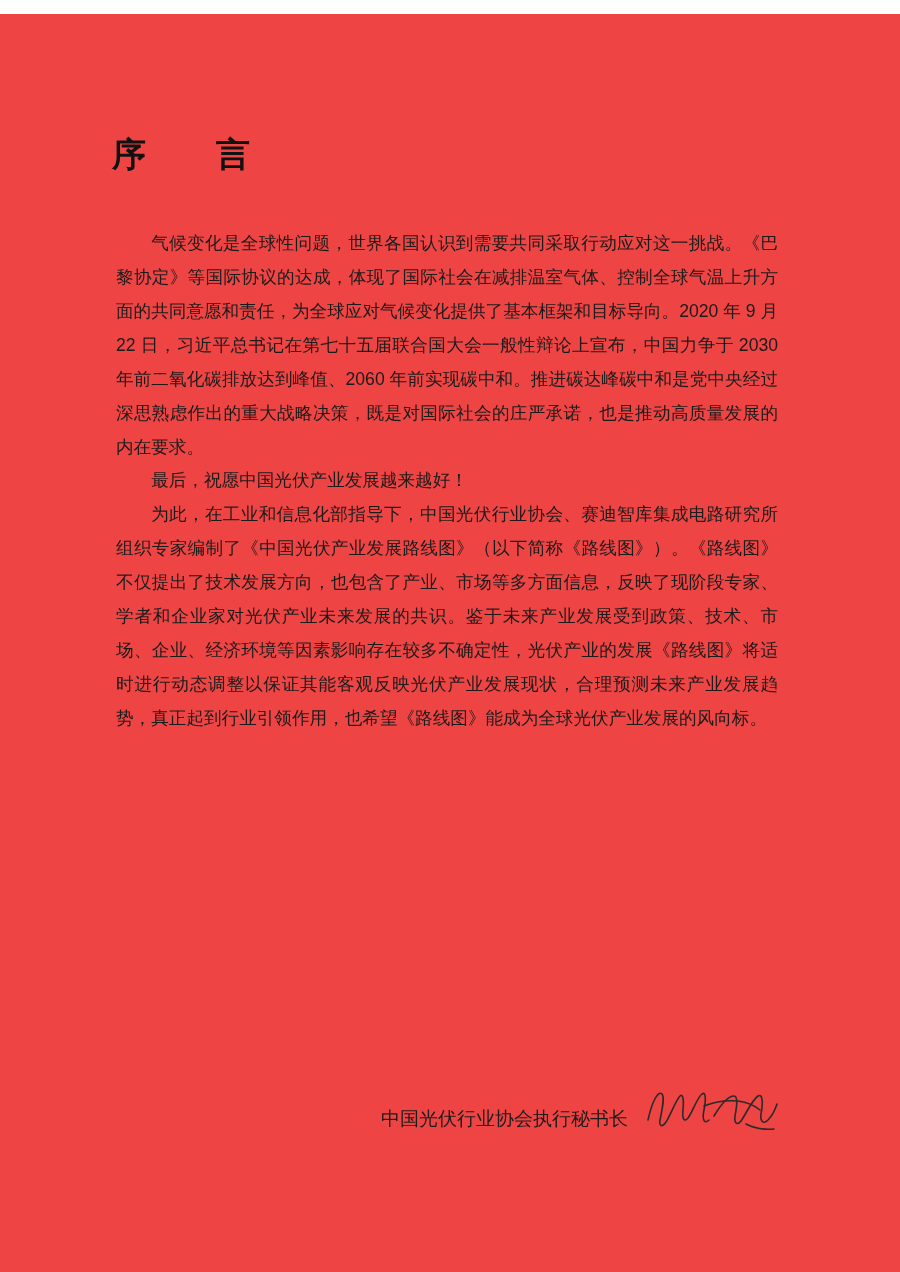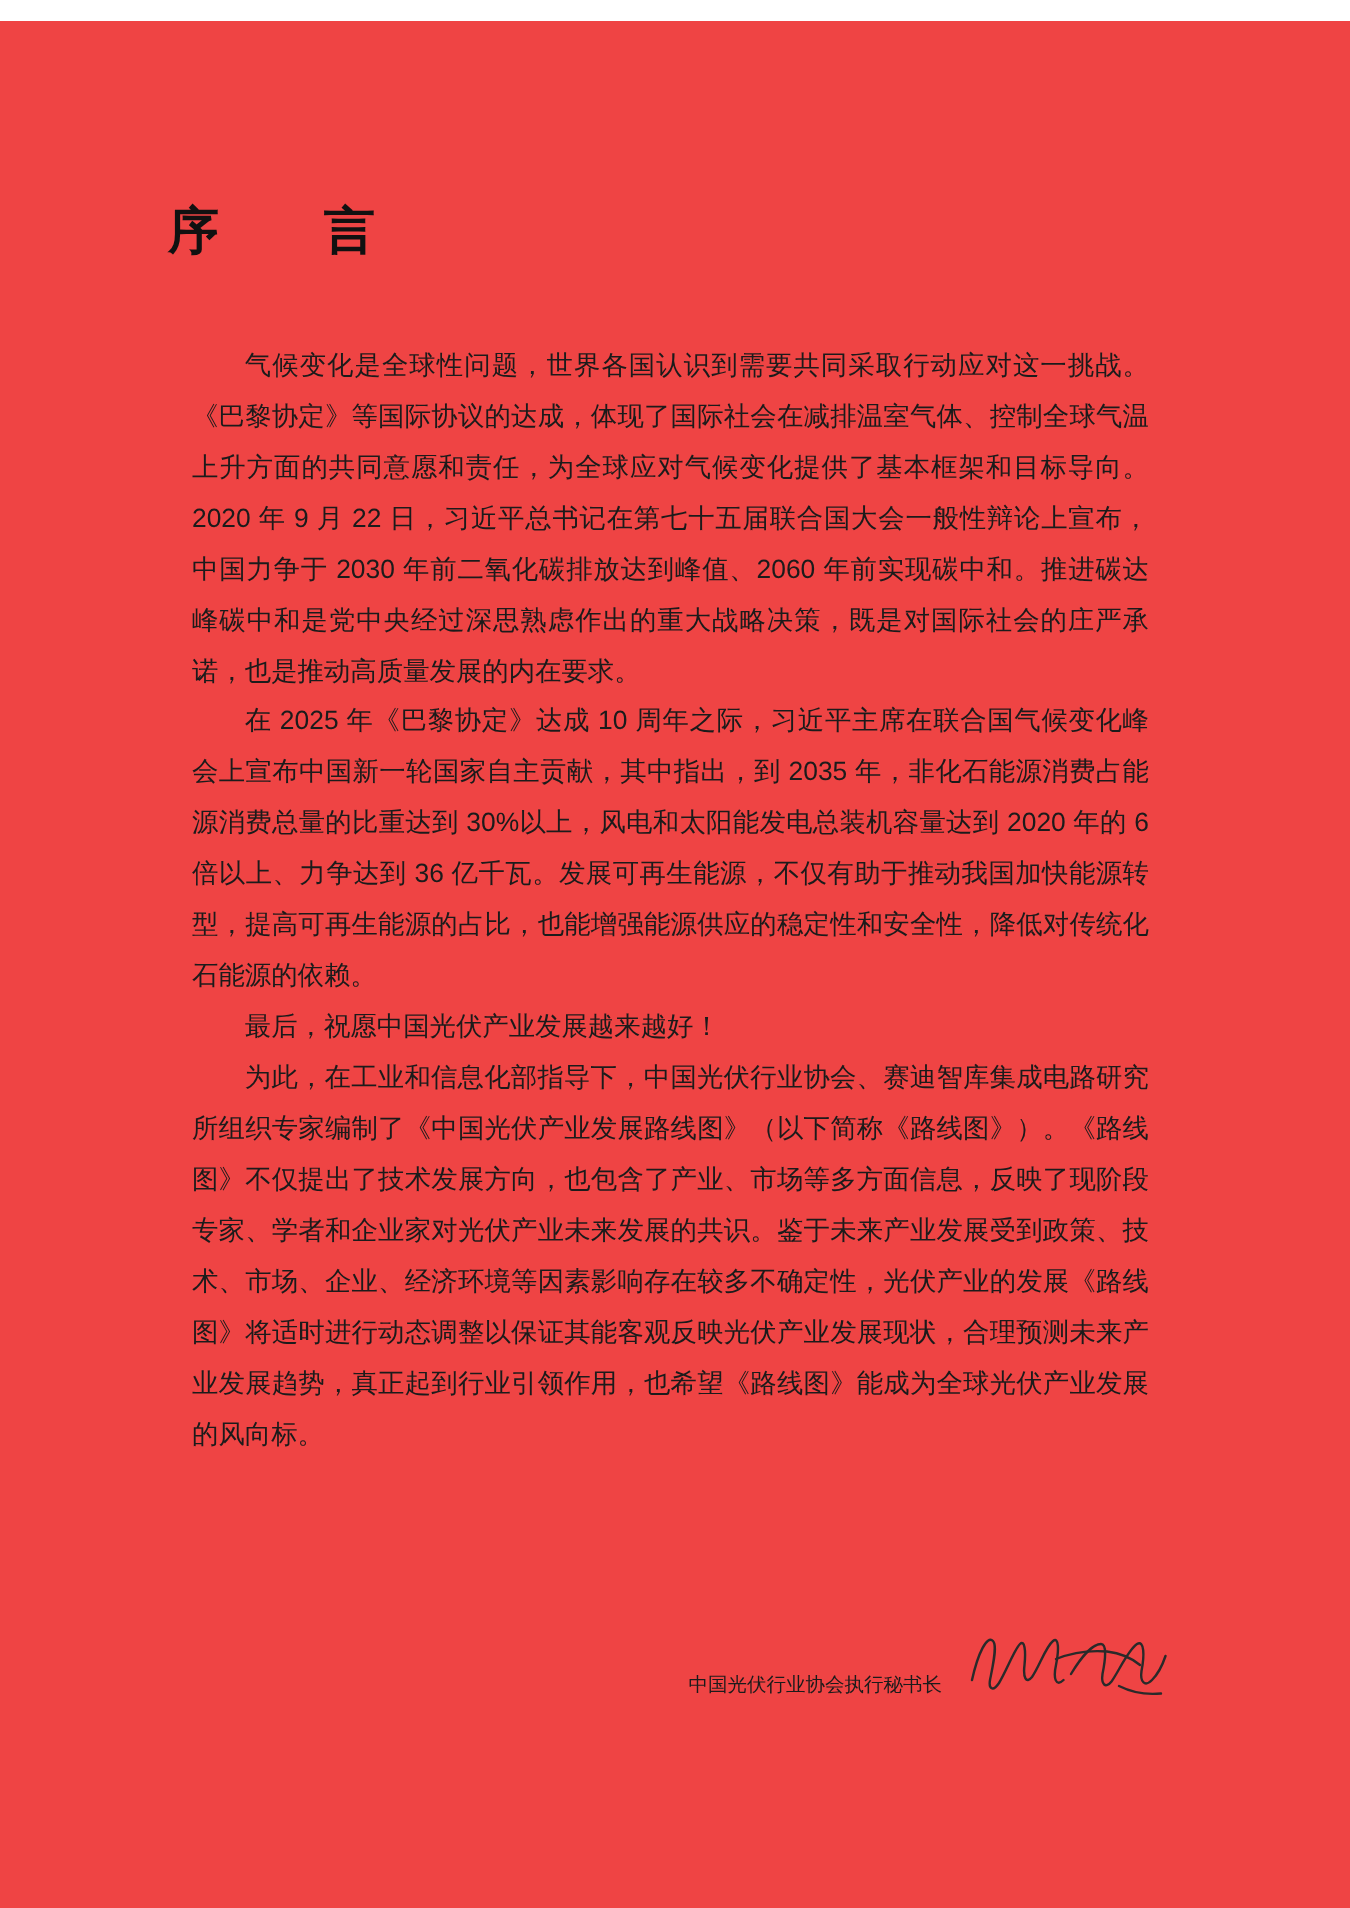--- a/index.html
+++ b/index.html
@@ -32,36 +32,36 @@
     color: #111111;
     margin: 0 0 52px 0;
     line-height: 1.2;
   }
   .body-text {
     font-size: 17.6px;
     line-height: 1.93;
     text-align: justify;
     text-justify: inter-ideograph;
     color: #1b1b1b;
-    margin: 16px;
+    margin: 4px;
   }
   .body-text p {
     margin: 0;
     text-indent: 2em;
   }
   .signature-block {
     position: absolute;
     right: 118px;
     bottom: 148px;
     display: flex;
     align-items: flex-end;
     gap: 14px;
   }
   .signature-title {
-    font-size: 13px;
+    font-size: 19px;
     color: #1b1b1b;
     padding-bottom: 6px;
     white-space: nowrap;
   }
   .signature-mark {
     width: 140px;
     height: 58px;
   }
   .signature-mark svg {
     display: block;
@@ -71,21 +71,20 @@
 </style>
 </head>
 <body>
 
 <div class="page">
 
   <h1 class="doc-title">序　言</h1>
 
   <div class="body-text">
     <p>气候变化是全球性问题，世界各国认识到需要共同采取行动应对这一挑战。《巴黎协定》等国际协议的达成，体现了国际社会在减排温室气体、控制全球气温上升方面的共同意愿和责任，为全球应对气候变化提供了基本框架和目标导向。2020 年 9 月 22 日，习近平总书记在第七十五届联合国大会一般性辩论上宣布，中国力争于 2030 年前二氧化碳排放达到峰值、2060 年前实现碳中和。推进碳达峰碳中和是党中央经过深思熟虑作出的重大战略决策，既是对国际社会的庄严承诺，也是推动高质量发展的内在要求。</p>
-    <p>在 2025 年《巴黎协定》达成 10 周年之际，习近平主席在联合国气候变化峰会上宣布中国新一轮国家自主贡献，其中指出，到 2035 年，非化石能源消费占能源消费总量的比重达到 30%以上，风电和太阳能发电总装机容量达到 2020 年的 6 倍以上、力争达到 36 亿千瓦。发展可再生能源，不仅有助于推动我国加快能源转型，提高可再生能源的占比，也能增强能源供应的稳定性和安全性，降低对传统化石能源的依赖。</p>
     <p>最后，祝愿中国光伏产业发展越来越好！</p>
     <p>为此，在工业和信息化部指导下，中国光伏行业协会、赛迪智库集成电路研究所组织专家编制了《中国光伏产业发展路线图》（以下简称《路线图》）。《路线图》不仅提出了技术发展方向，也包含了产业、市场等多方面信息，反映了现阶段专家、学者和企业家对光伏产业未来发展的共识。鉴于未来产业发展受到政策、技术、市场、企业、经济环境等因素影响存在较多不确定性，光伏产业的发展《路线图》将适时进行动态调整以保证其能客观反映光伏产业发展现状，合理预测未来产业发展趋势，真正起到行业引领作用，也希望《路线图》能成为全球光伏产业发展的风向标。</p>
   </div>
 
   <div class="signature-block">
     <span class="signature-title">中国光伏行业协会执行秘书长</span>
     <span class="signature-mark">
       <svg viewBox="0 0 140 58" xmlns="http://www.w3.org/2000/svg">
         <g fill="none" stroke="#2a2a2a" stroke-width="1.6" stroke-linecap="round" stroke-linejoin="round">
           <path d="M6 40 C10 22, 16 10, 20 14 C23 17, 20 30, 18 40 C17 46, 20 48, 24 42 C29 34, 34 20, 38 16 C41 13, 42 20, 41 30 C40 38, 42 43, 46 38 C51 31, 55 18, 60 14 C64 11, 64 20, 62 30 C60 39, 62 45, 67 40"></path>

